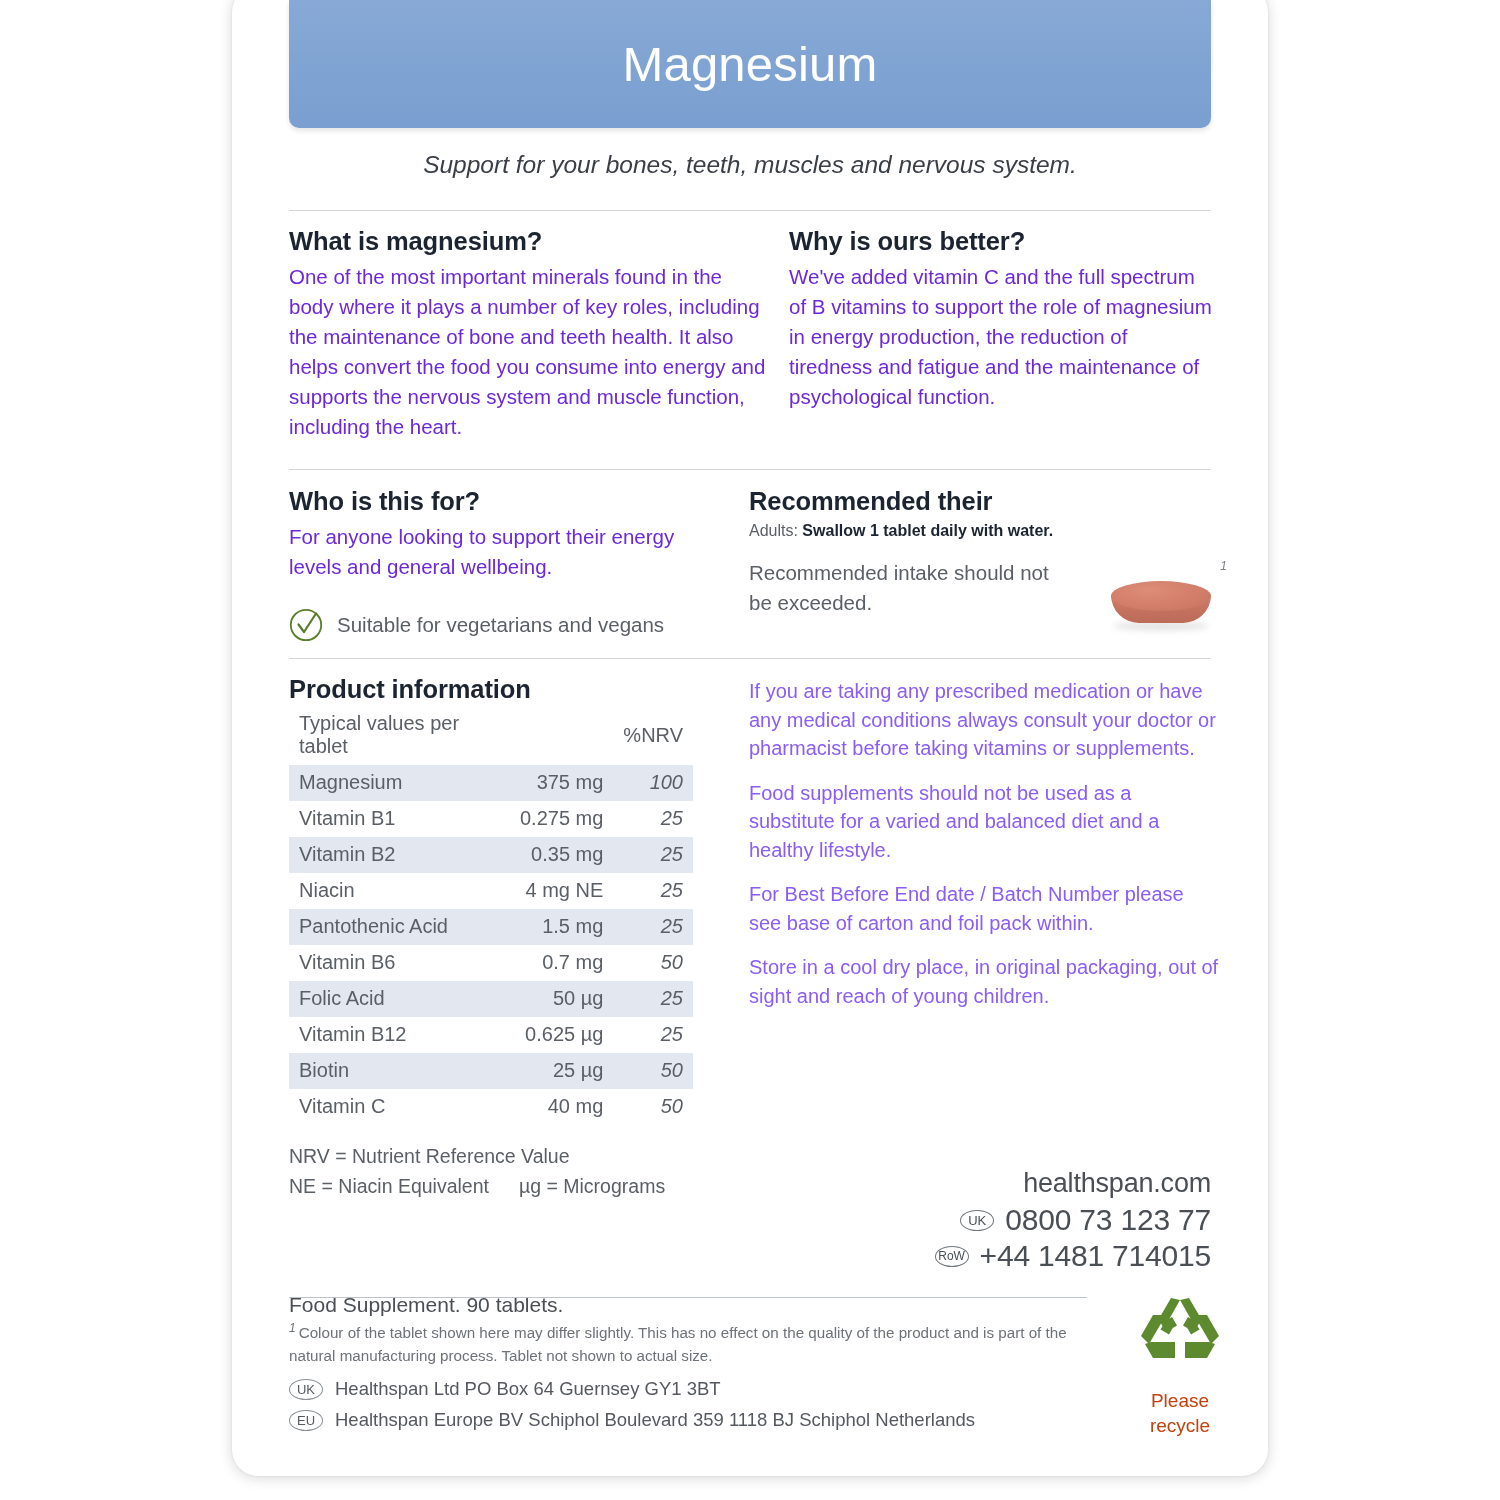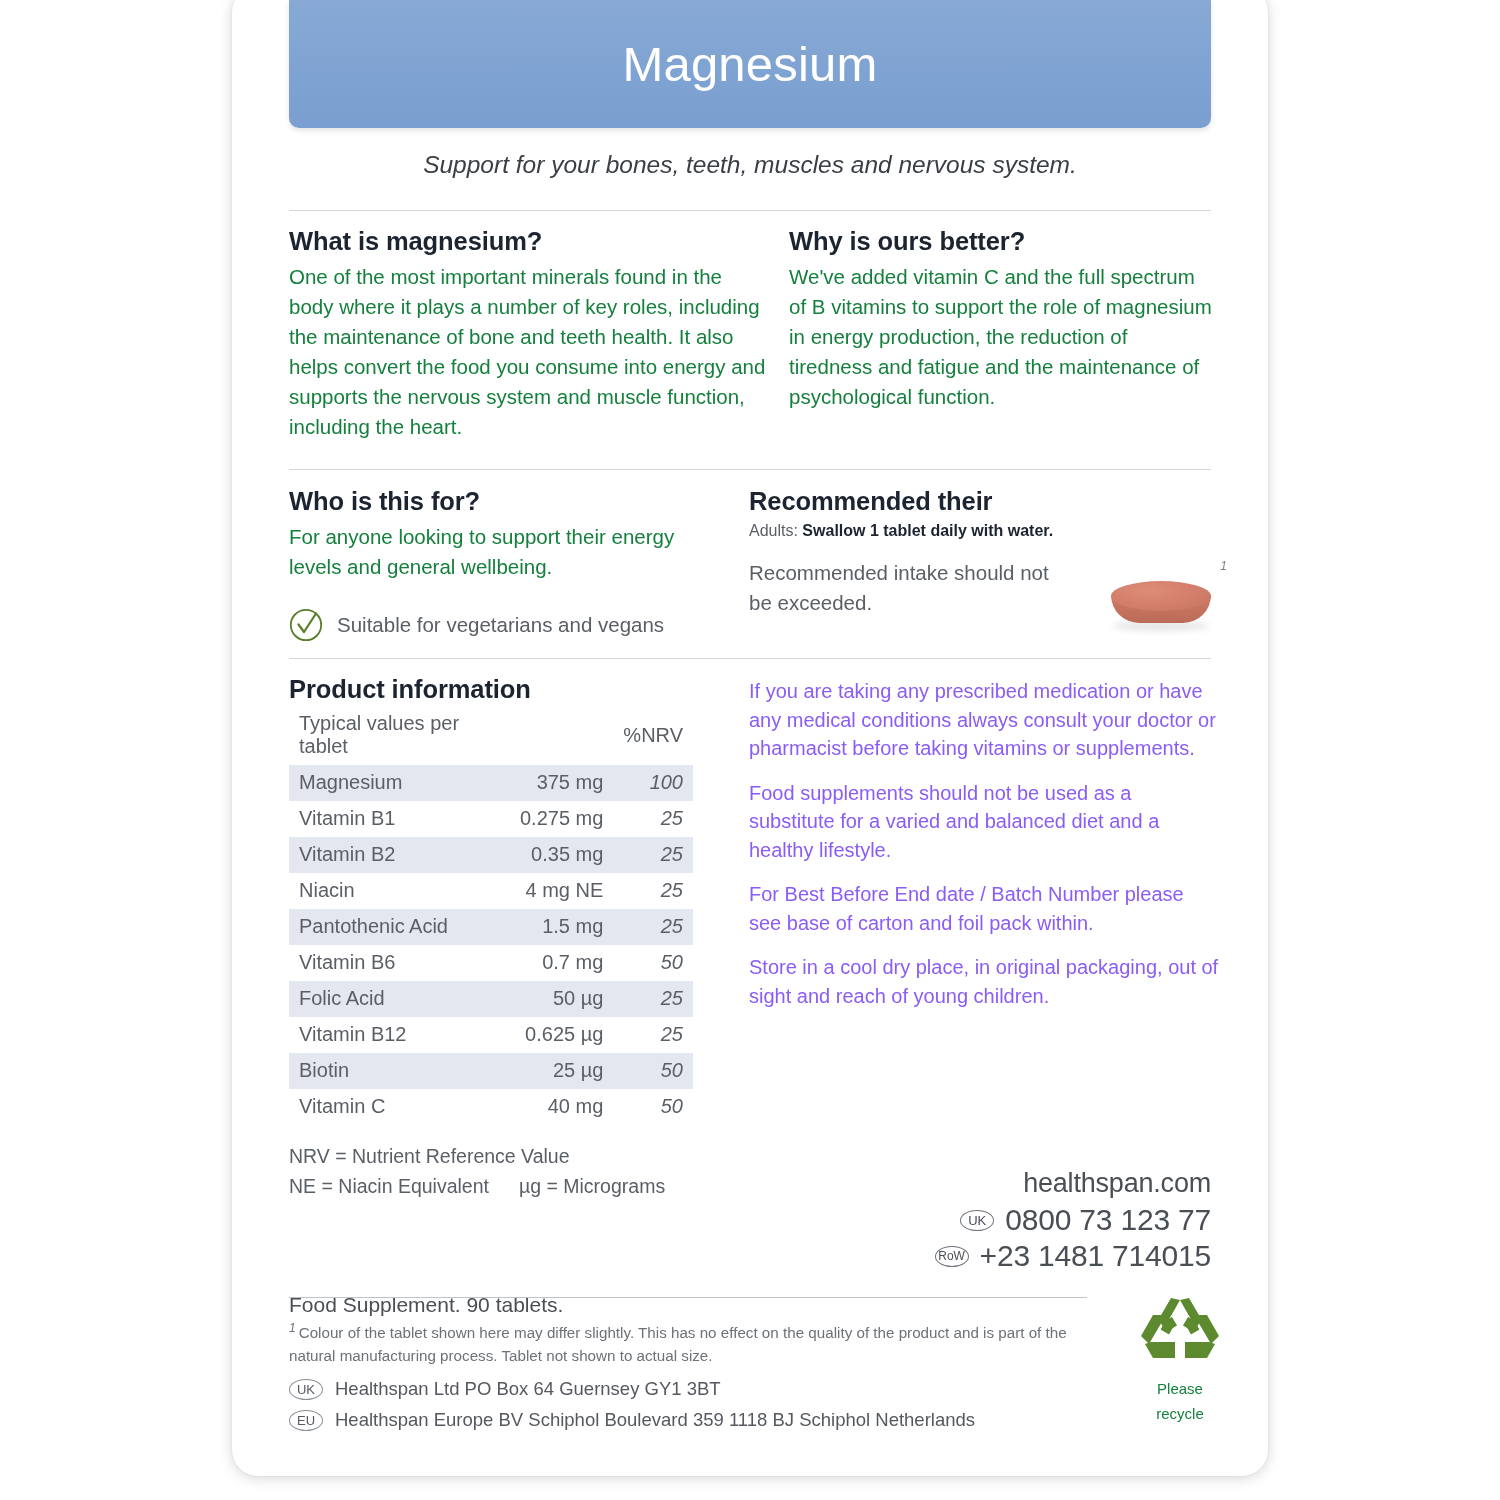--- a/index.html
+++ b/index.html
@@ -74,21 +74,21 @@
     margin: 0 0 6px 0;
     font-size: 25.5px;
     font-weight: 700;
     color: #1b2430;
     letter-spacing: -0.1px;
   }
   p.body {
     margin: 0;
     font-size: 20.5px;
     line-height: 30px;
-    color: #15803d;
+    color: #6d28d9;
   }
   .blk { position: absolute; }
 
   .blk-what   { left: 57px;  top: 241px;  width: 478px; }
   .blk-why    { left: 557px; top: 241px;  width: 425px; }
   .blk-who    { left: 57px;  top: 501px;  width: 430px; }
   .blk-intake { left: 517px; top: 501px;  width: 470px; }
 
   
   .suitable {
@@ -258,24 +258,24 @@
   .addr-row .badge { border-color: #8a9096; color: #55595f; }
 
   .recycle {
     position: absolute;
     left: 878px; top: 1310px;
     width: 140px;
     text-align: center;
   }
   .recycle svg { display: block; margin: 0 auto; }
   .recycle .lbl {
-    margin-top: 4px;
-    font-size: 15px;
+    margin-top: 16px;
+    font-size: 19px;
     line-height: 25px;
-    color: #15803d;
+    color: #c2410c;
   }
 </style>
 </head>
 <body>
 
 <div id="page">
   <div class="card">
     <div class="inner">
 
       <div class="banner">
@@ -407,21 +407,21 @@
       <div class="supplement">Food Supplement. 90 tablets.</div>
 
       <div class="contact">
         <div class="web">healthspan.com</div>
         <div class="phone-row">
           <span class="badge">UK</span>
           <span class="num">0800 73 123 77</span>
         </div>
         <div class="phone-row">
           <span class="badge sm">RoW</span>
-          <span class="num">+23 1481 714015</span>
+          <span class="num">+44 1481 714015</span>
         </div>
       </div>
 
       <div class="rule r4"></div>
 
       <div class="footnote">
         <sup>1</sup><span>Colour of the tablet shown here may differ slightly. This has no effect on the quality of the product and is part of the natural manufacturing process. Tablet not shown to actual size.</span>
       </div>
 
       <div class="addresses" id="addresses">

